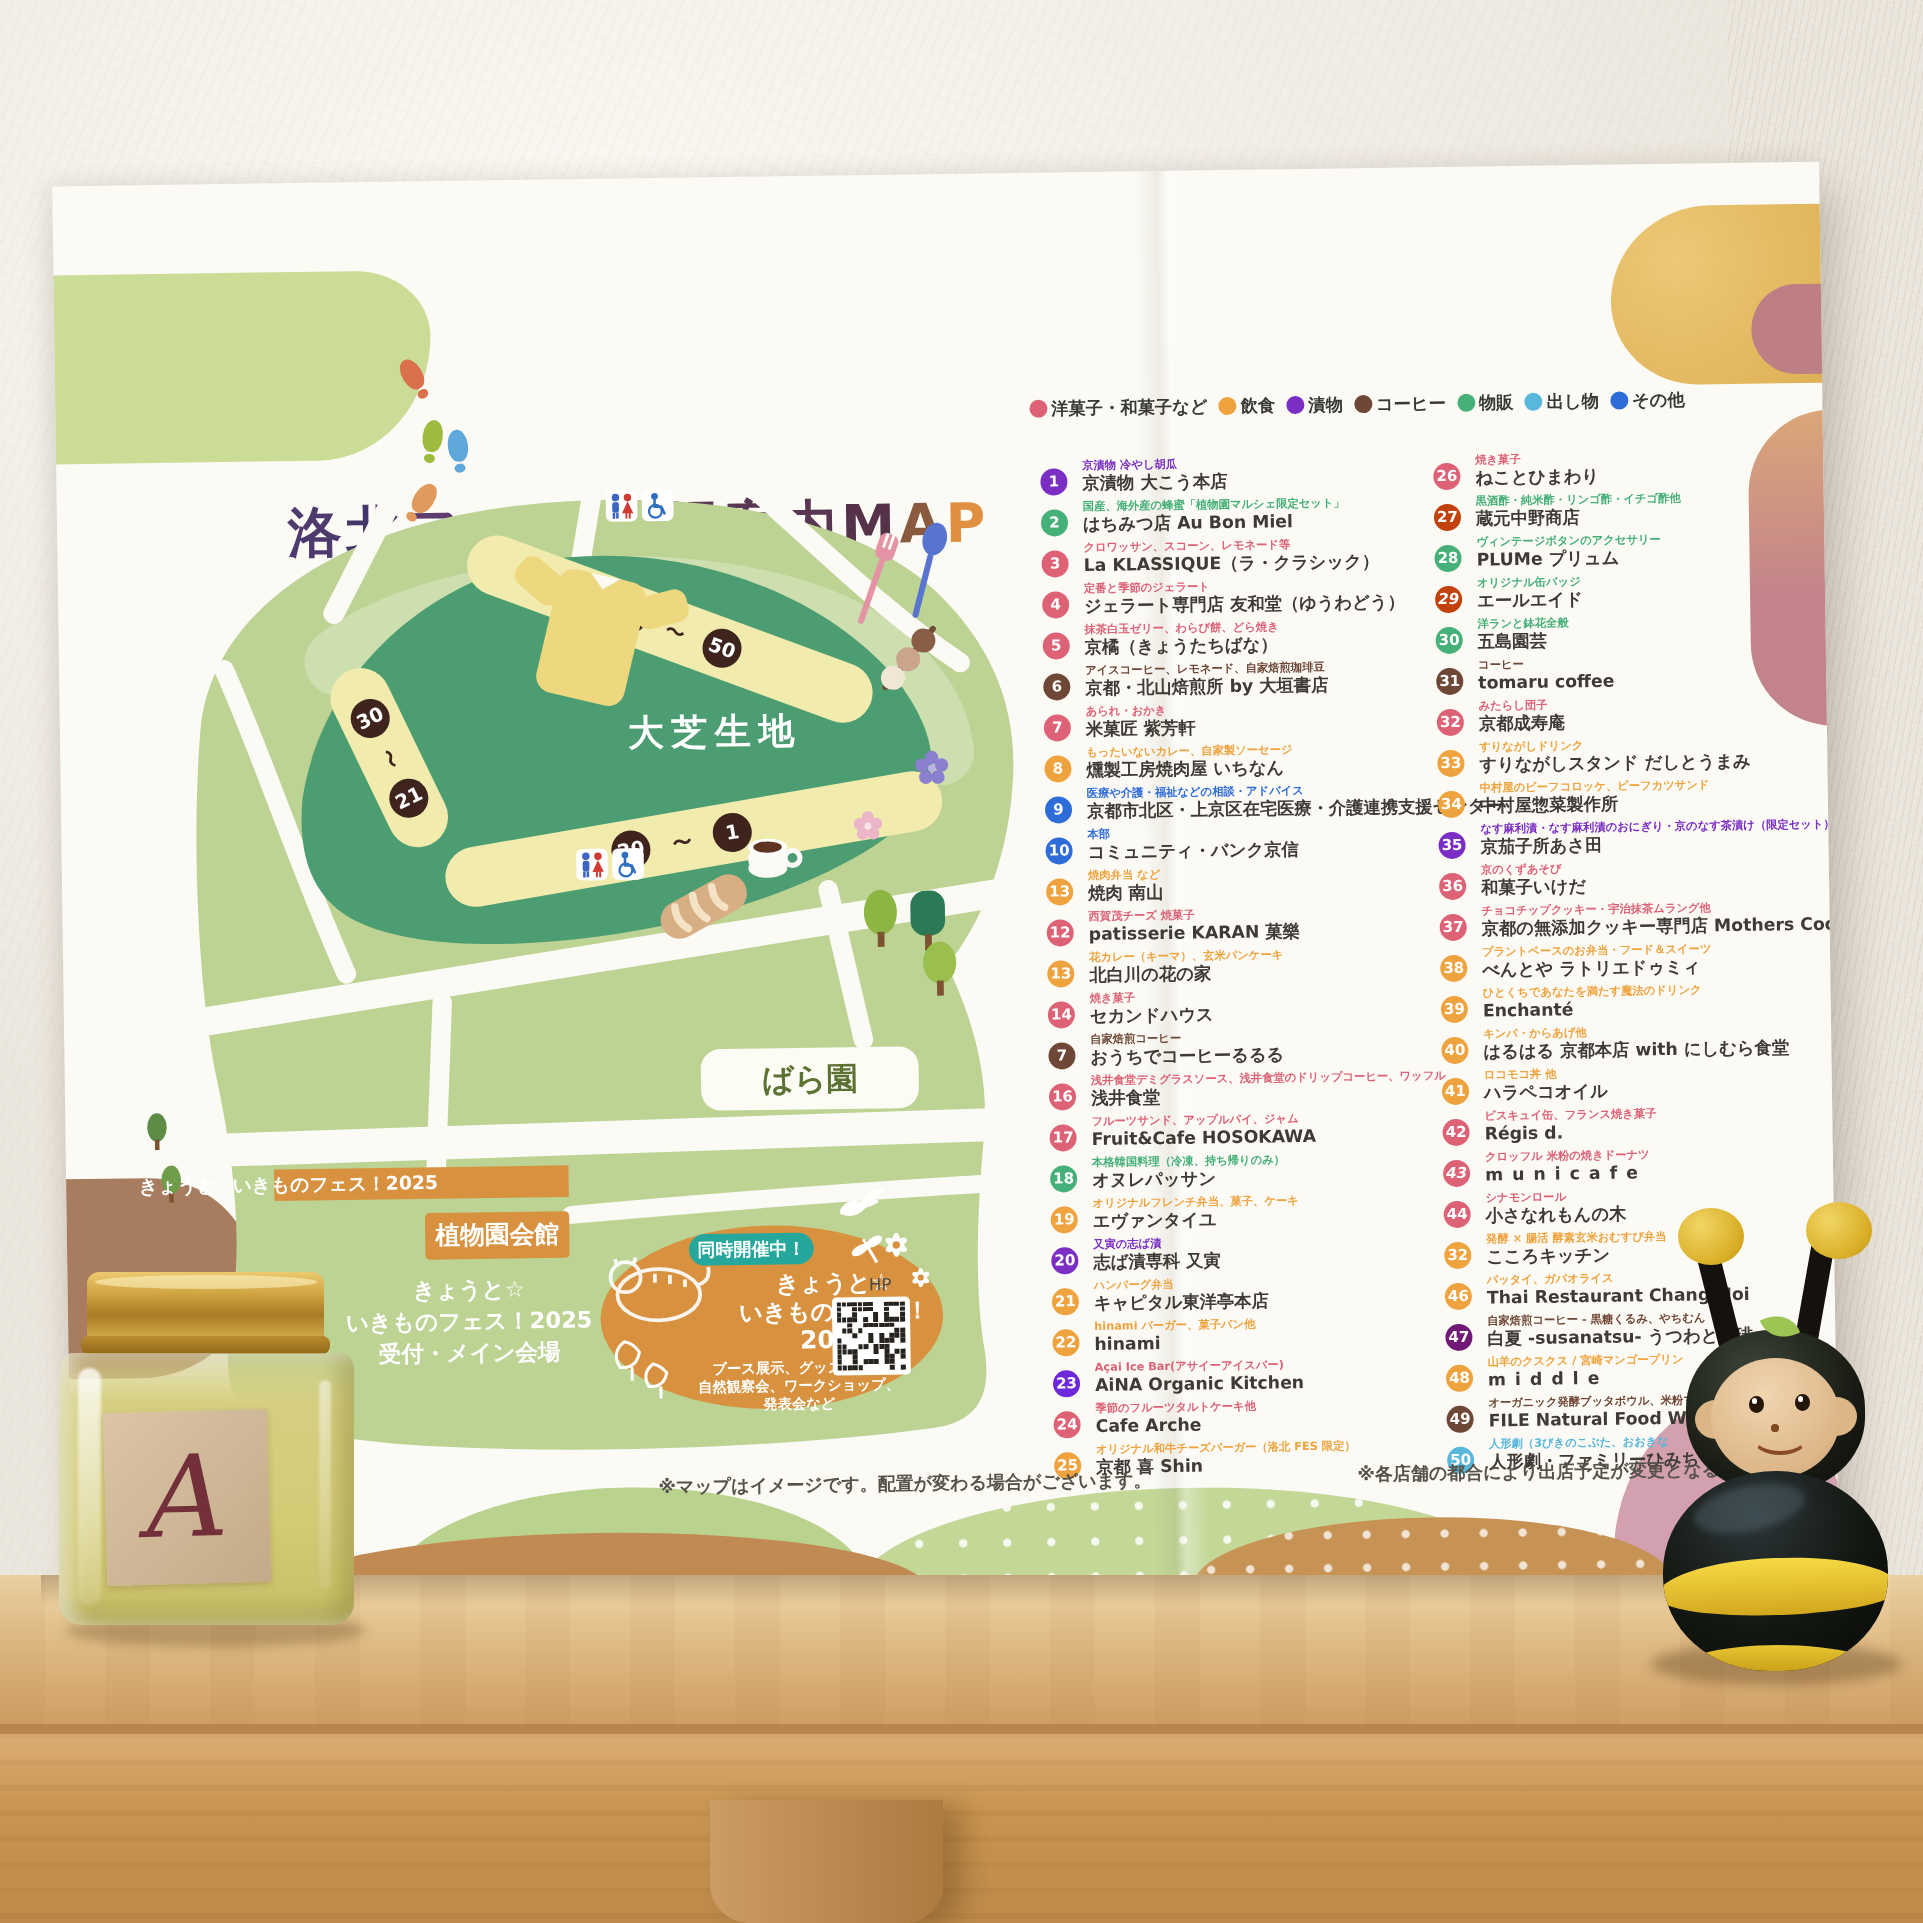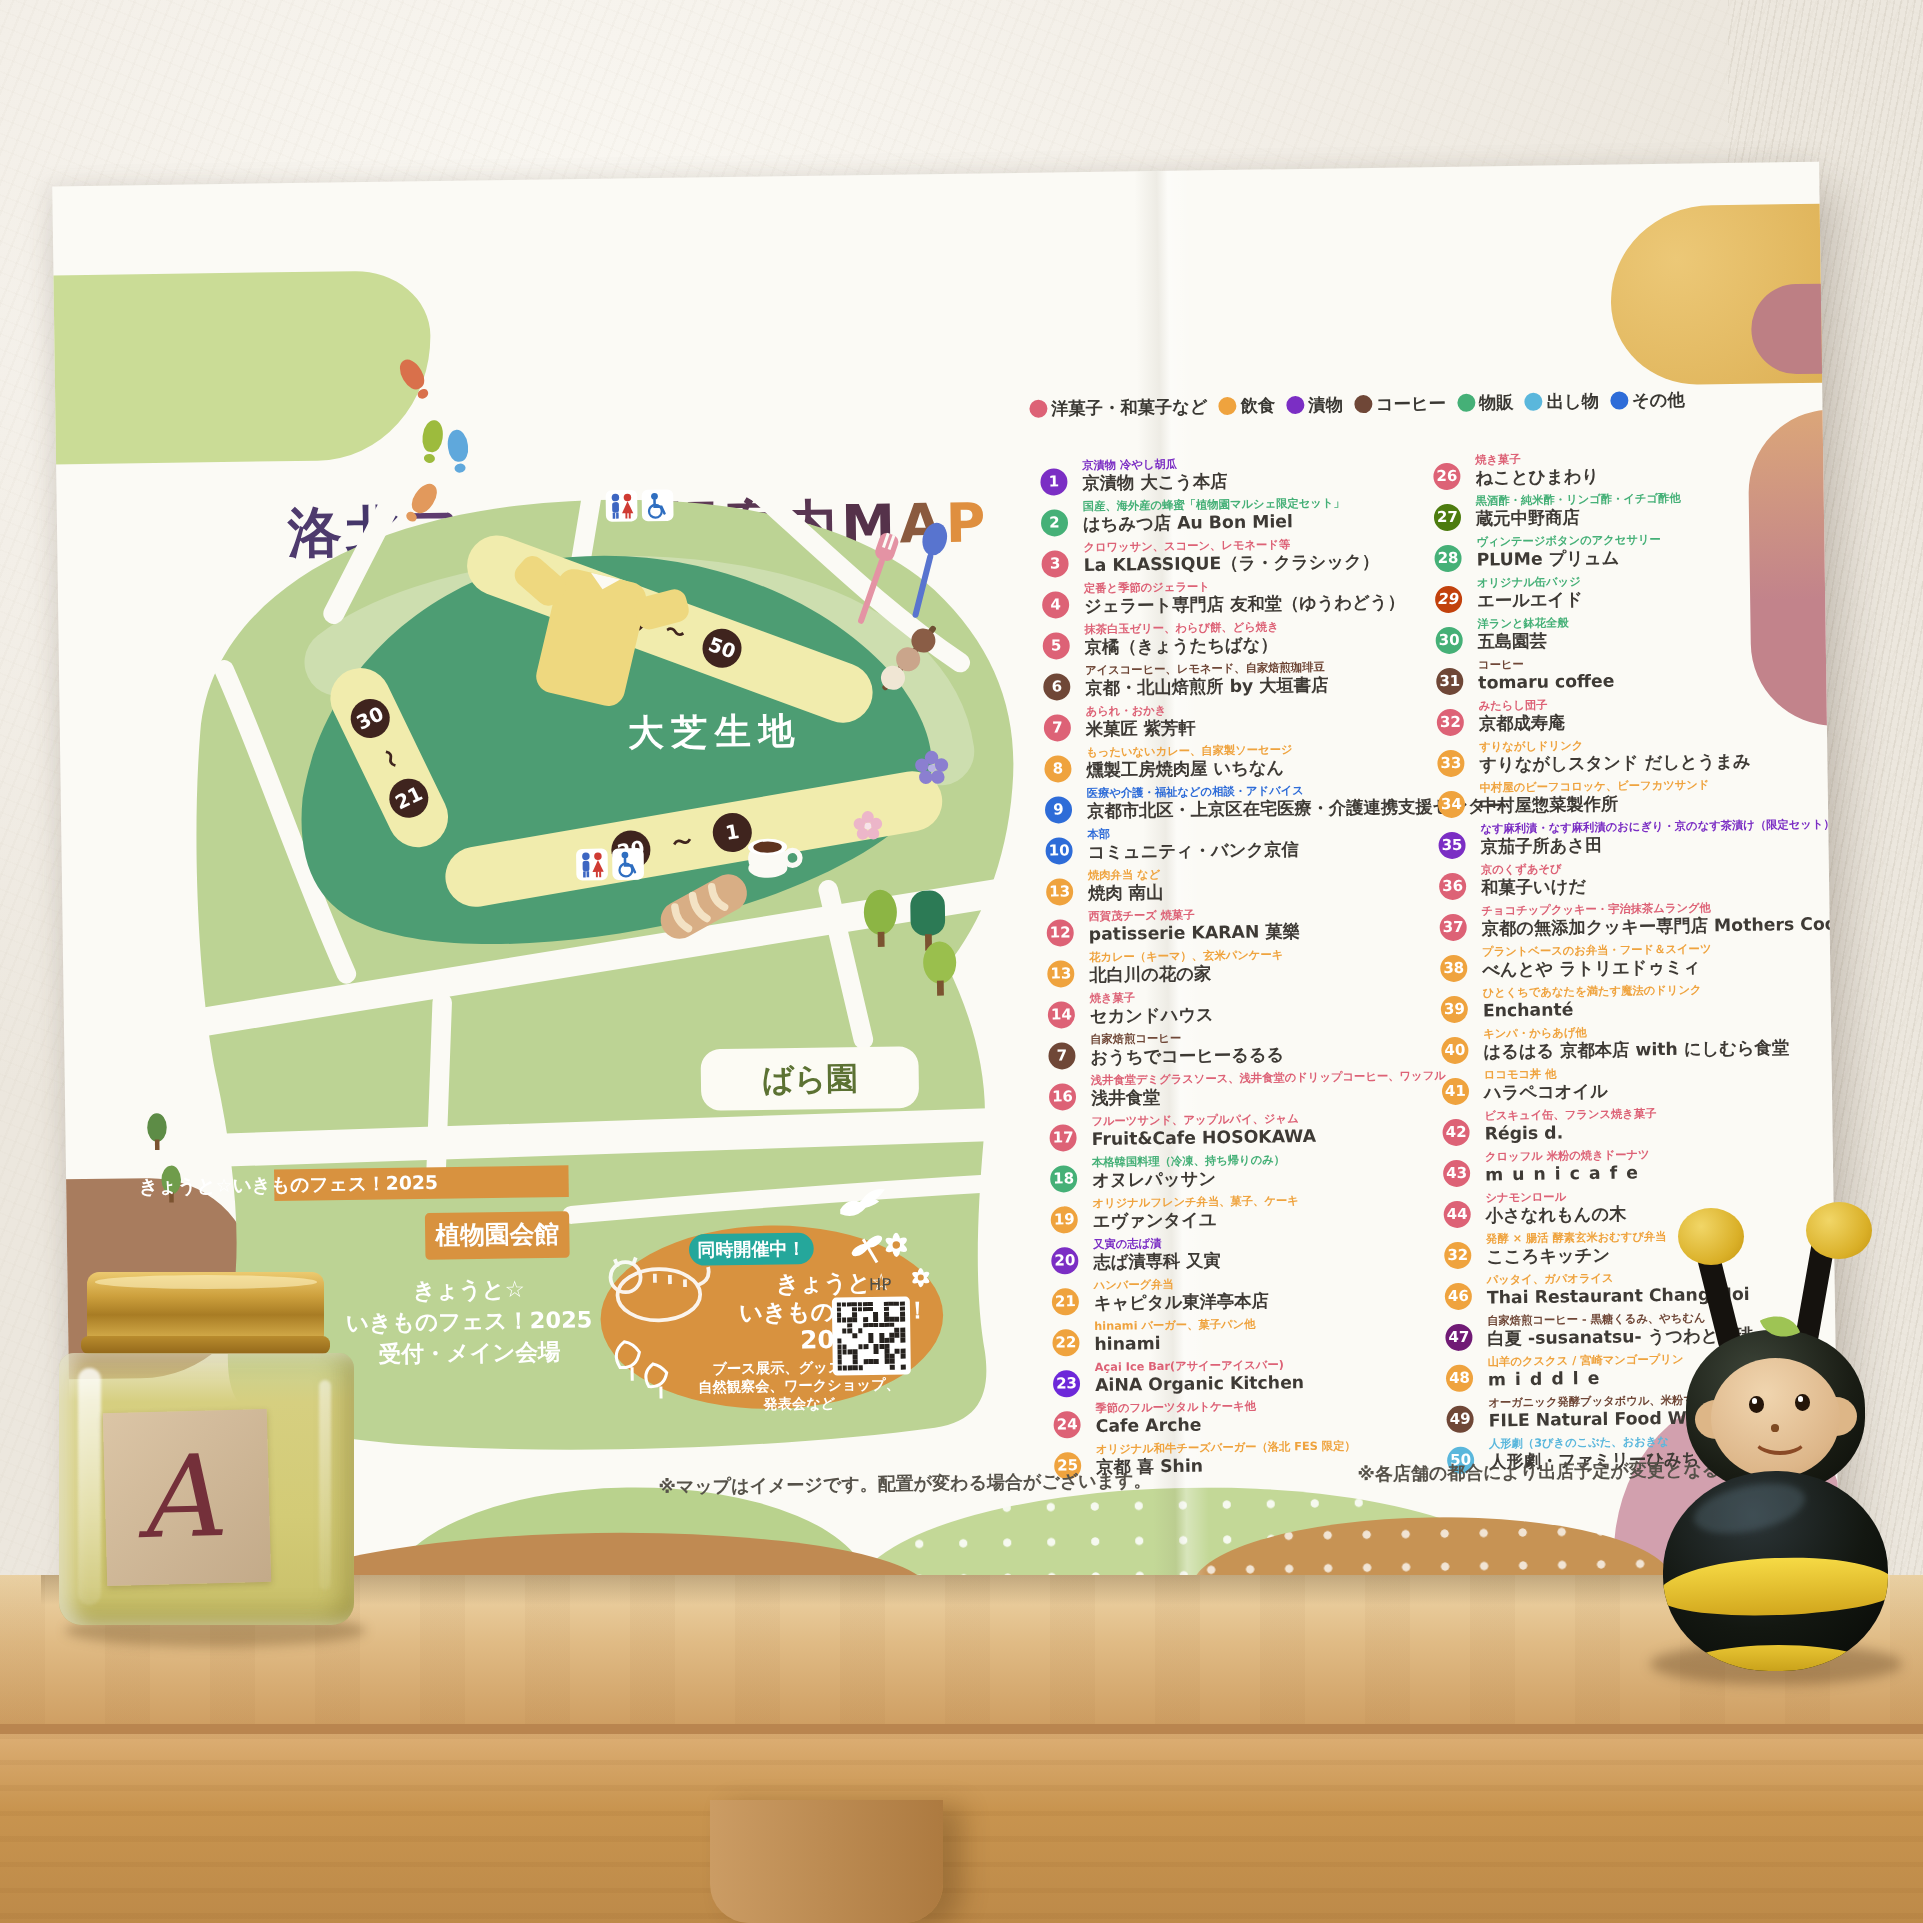--- a/index.html
+++ b/index.html
@@ -718,21 +718,21 @@
 
       <div class="row">
         <span class="num" style="background: rgb(221, 98, 118);">26</span>
         <span class="texts">
           <span class="cat" style="color: rgb(221, 98, 118);">焼き菓子</span>
           <span class="name">ねことひまわり</span>
         </span>
       </div>
 
       <div class="row">
-        <span class="num" style="background: #4d7c0f;">27</span>
+        <span class="num" style="background: #c2410c;">27</span>
         <span class="texts">
           <span class="cat" style="color: rgb(69, 176, 119);">黒酒酢・純米酢・リンゴ酢・イチゴ酢他</span>
           <span class="name">蔵元中野商店</span>
         </span>
       </div>
 
       <div class="row">
         <span class="num" style="background: rgb(69, 176, 119);">28</span>
         <span class="texts">
           <span class="cat" style="color: rgb(69, 176, 119);">ヴィンテージボタンのアクセサリー</span>
@@ -846,21 +846,21 @@
 
       <div class="row">
         <span class="num" style="background: rgb(221, 98, 118);">42</span>
         <span class="texts">
           <span class="cat" style="color: rgb(221, 98, 118);">ビスキュイ缶、フランス焼き菓子</span>
           <span class="name">Régis d.</span>
         </span>
       </div>
 
       <div class="row">
-        <span class="num" style="background: rgb(221, 98, 118);">43</span>
+        <span class="num" style="background: rgb(221, 98, 118); font-style: italic;">43</span>
         <span class="texts">
           <span class="cat" style="color: rgb(221, 98, 118);">クロッフル 米粉の焼きドーナツ</span>
           <span class="name spaced">municafe</span>
         </span>
       </div>
 
       <div class="row">
         <span class="num" style="background: rgb(221, 98, 118);">44</span>
         <span class="texts">
           <span class="cat" style="color: rgb(221, 98, 118);">シナモンロール</span>

